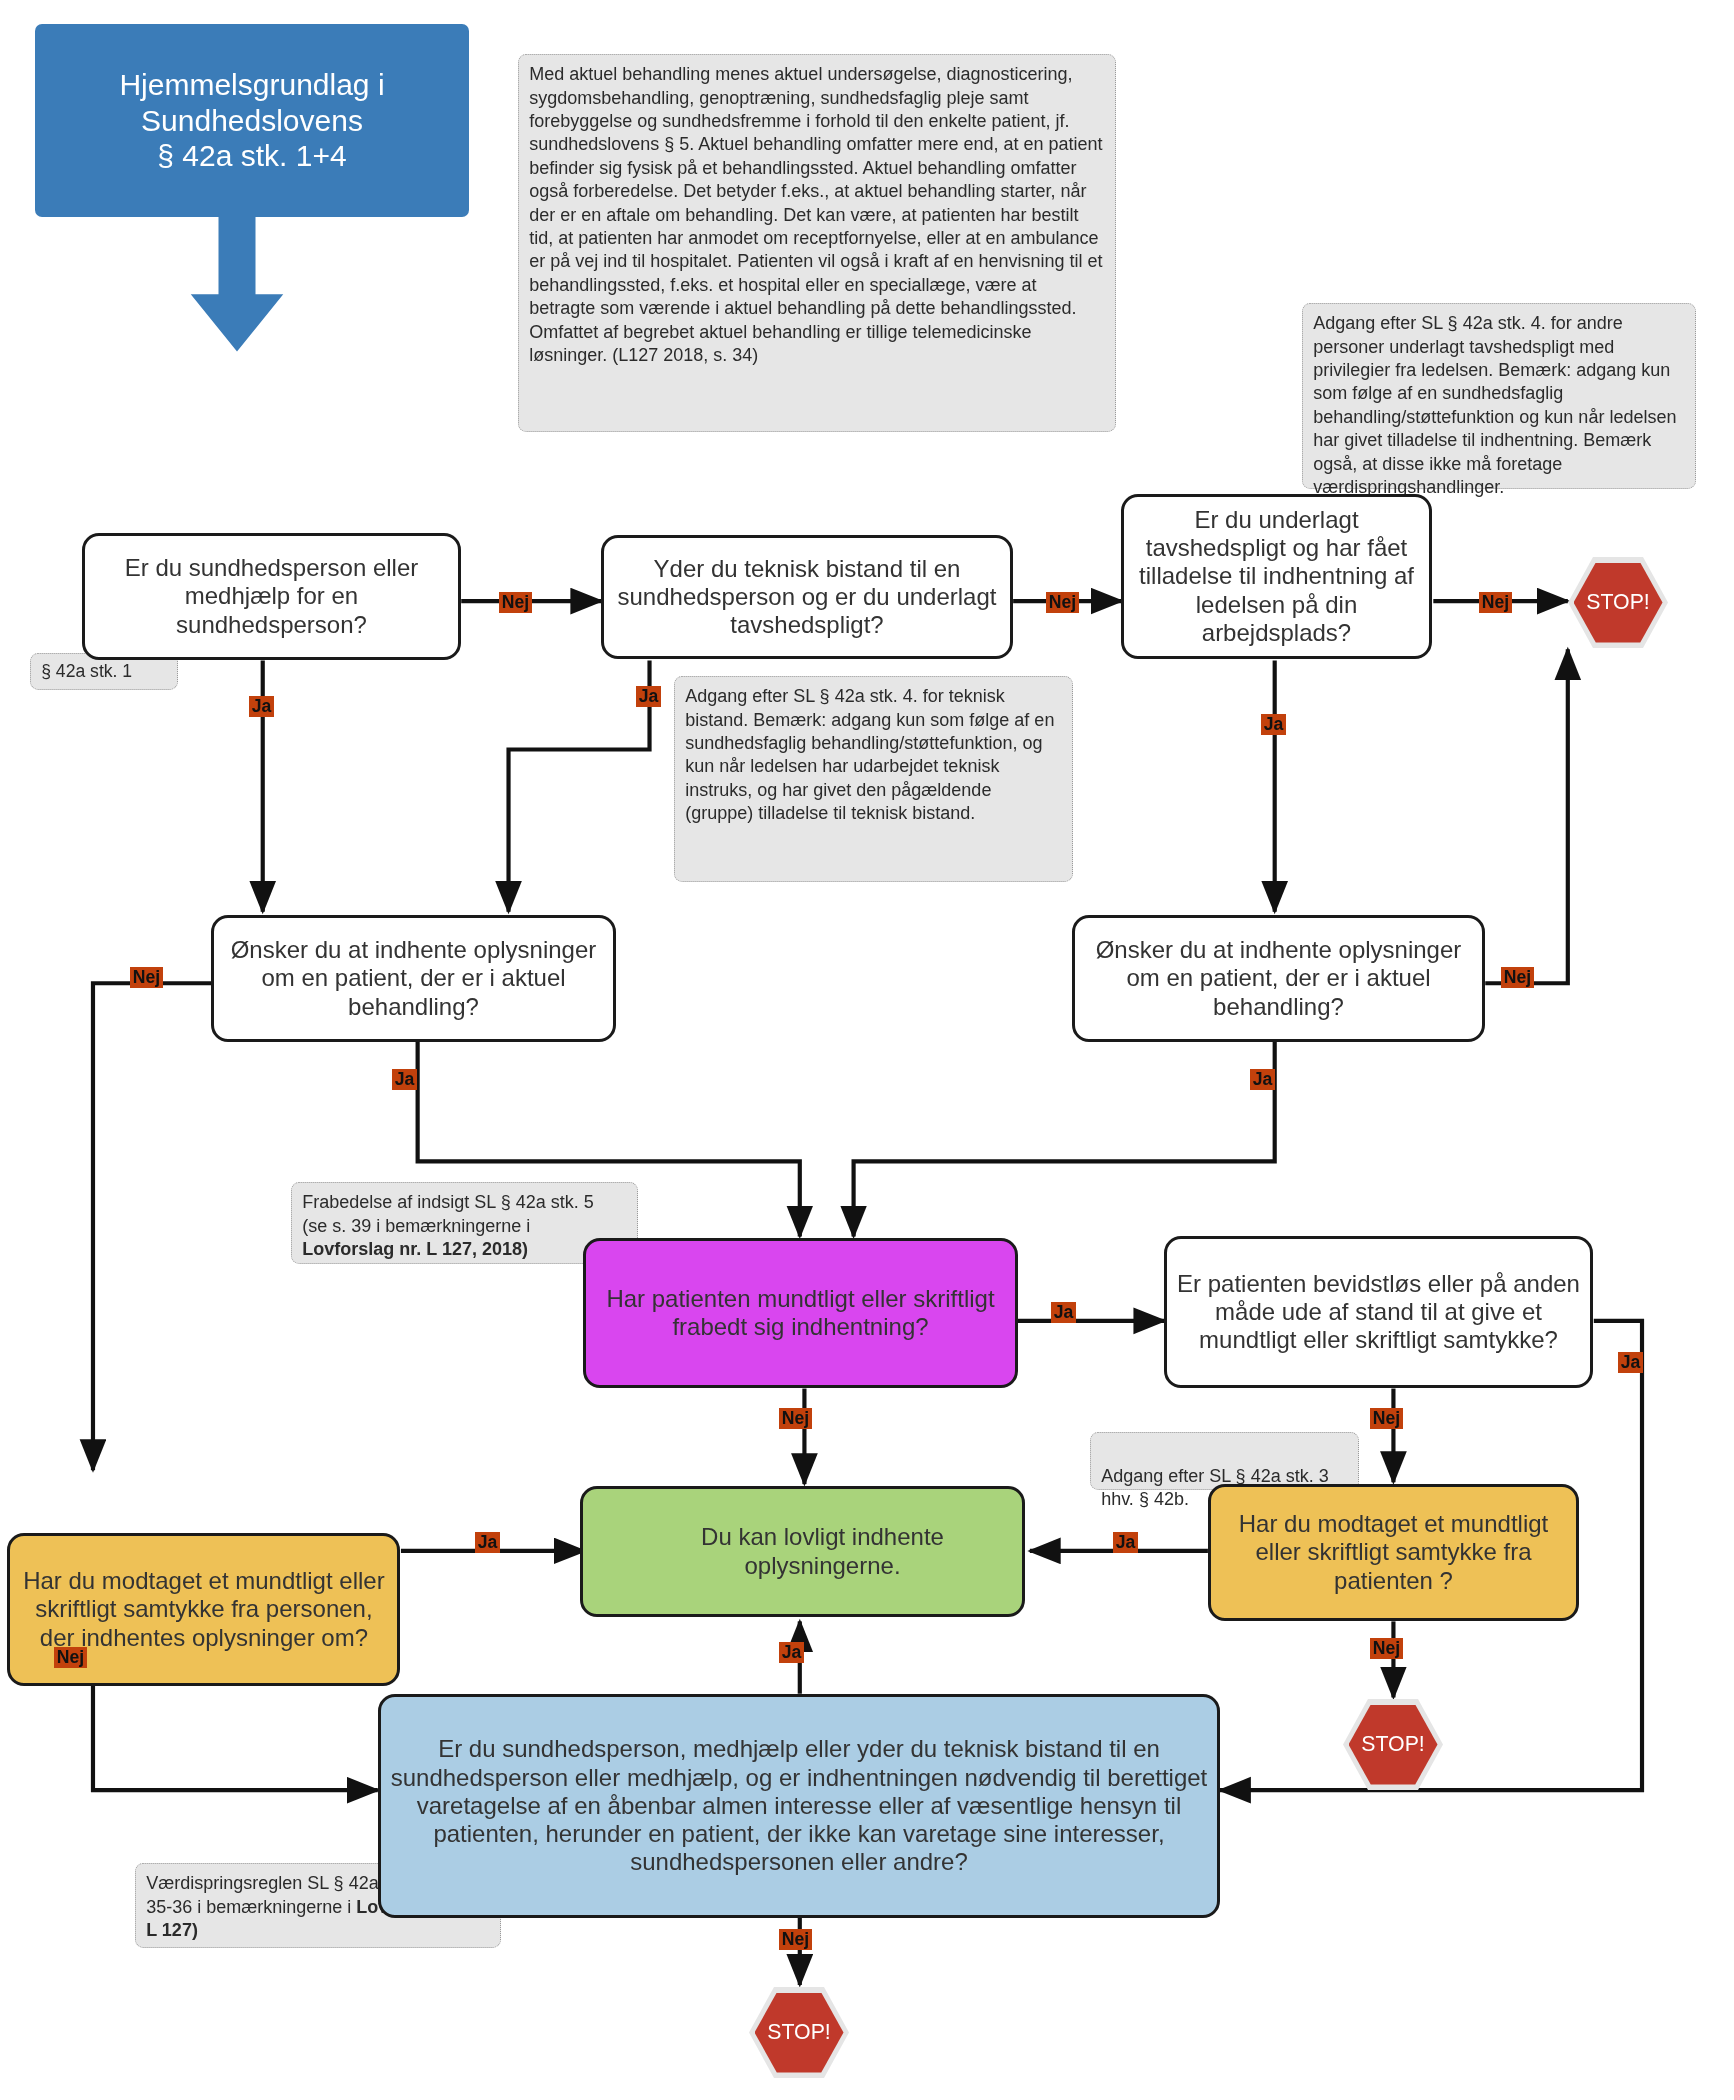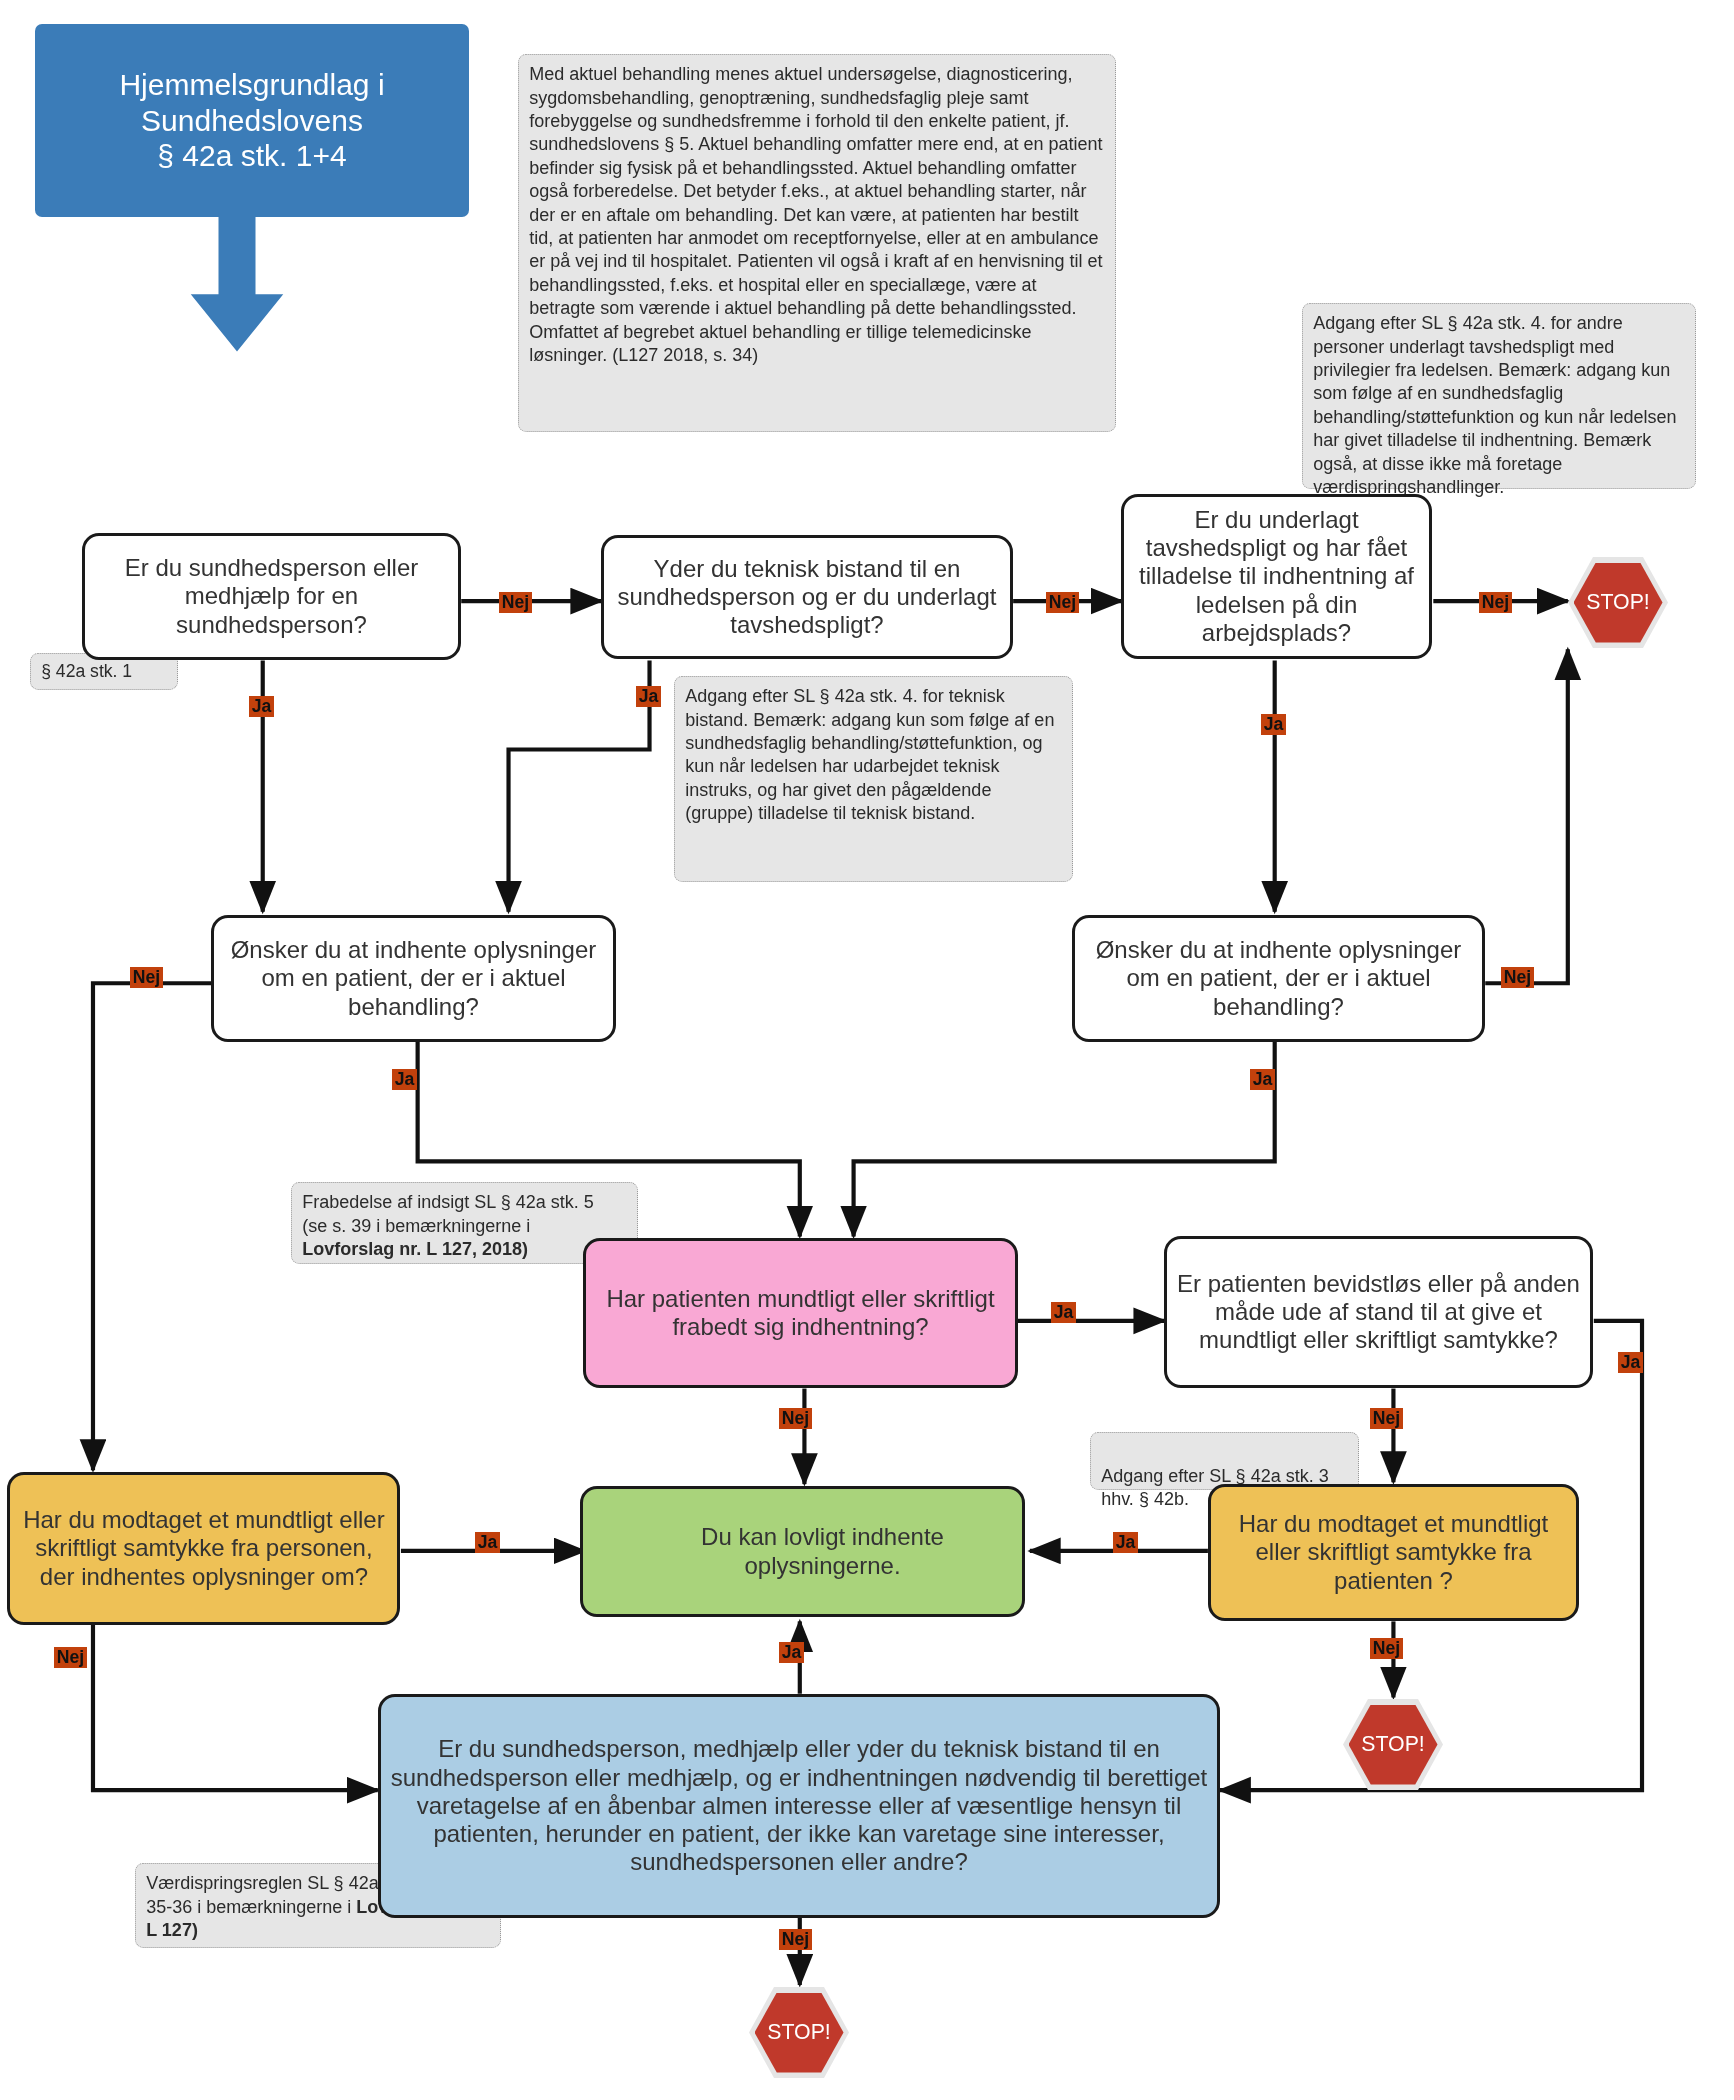--- a/index.html
+++ b/index.html
@@ -8,21 +8,21 @@
   #stage{position:absolute;left:0;top:0;width:1735px;height:2100px;}
   svg.edges{position:absolute;left:0;top:0;width:1735px;height:2100px;pointer-events:none;}
 
   .node{position:absolute;box-sizing:border-box;display:flex;align-items:center;
         justify-content:center;text-align:center;border:3.7px solid #1a1a1a;
         border-radius:17px;color:#333333;line-height:1.18;}
   .node span{display:block;padding:0 9.3px;white-space:pre-line;}
 
   .n-white{background:#ffffff;}
   .n-blue-title{background:#3b7cb8;border:none;border-radius:11px;color:#ffffff;}
-  .n-pink{background:#f9a8d4;justify-content:flex-end;}
+  .n-pink{background:#d946ef;justify-content:flex-end;}
   .n-green{background:#a9d37b;}
   .n-orange{background:#eec156;}
   .n-lblue{background:#abcde4;}
 
   .note{position:absolute;box-sizing:border-box;background:#e6e6e6;
         border:0.9px dotted #9a9a9a;border-radius:8.3px;color:#2b2b2b;
         padding:8.3px 10.2px;line-height:1.30;text-align:left;}
   .note b{font-weight:bold;}
 
   .stop{position:absolute;width:89px;height:80px;display:flex;align-items:center;
@@ -153,21 +153,21 @@
   </div>
 
   <div class="node n-pink" style="left:583px;top:1238px;width:435px;height:150px;font-size:24px;">
     <span>Har patienten mundtligt eller skriftligt frabedt sig indhentning?</span>
   </div>
 
   <div class="node n-white" style="left:1164px;top:1236px;width:429px;height:152px;font-size:24px;">
     <span>Er patienten bevidstløs eller på anden måde ude af stand til at give et mundtligt eller skriftligt samtykke?</span>
   </div>
 
-  <div class="node n-orange" style="left:7.4px;top:1472px;width:393px;height:153px;font-size:24px;text-align:center;">
+  <div class="node n-orange" style="left:7.4px;top:1533px;width:393px;height:153px;font-size:24px;text-align:center;">
     <span>Har du modtaget et mundtligt eller skriftligt samtykke fra personen, der indhentes oplysninger om?</span>
   </div>
 
   <div class="node n-green" style="left:580px;top:1486px;width:445px;height:131px;font-size:24px;padding-left:40px;">
     <span>Du kan lovligt indhente oplysningerne.</span>
   </div>
 
   <div class="node n-orange" style="left:1208px;top:1484px;width:371px;height:137px;font-size:24px;">
     <span>Har du modtaget et mundtligt eller skriftligt samtykke fra patienten ?</span>
   </div>

